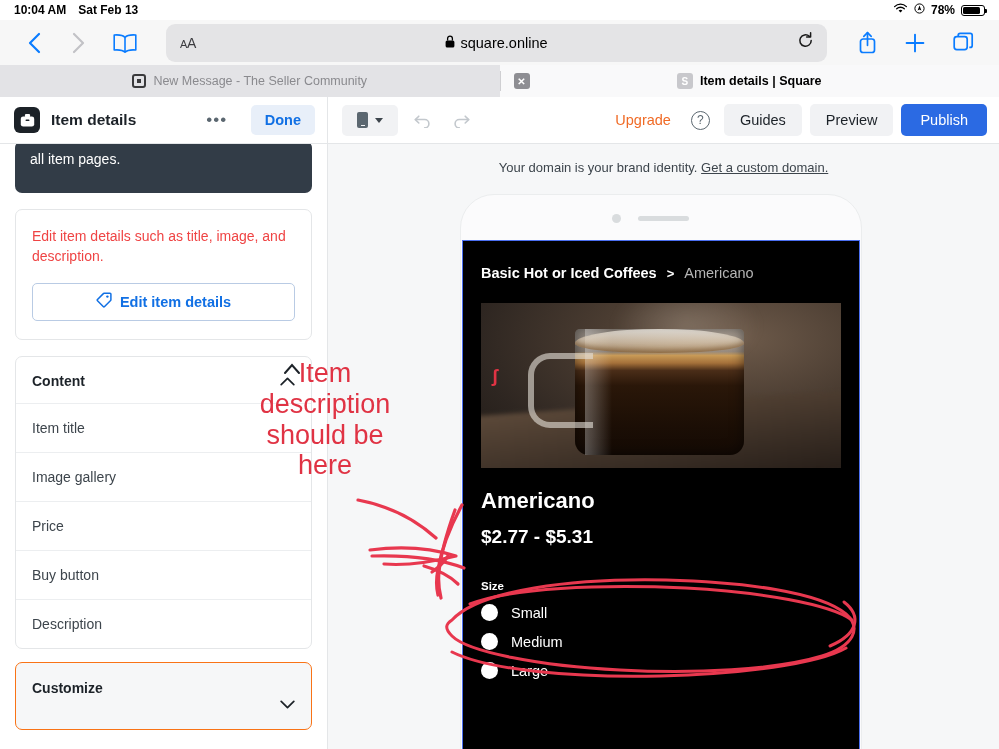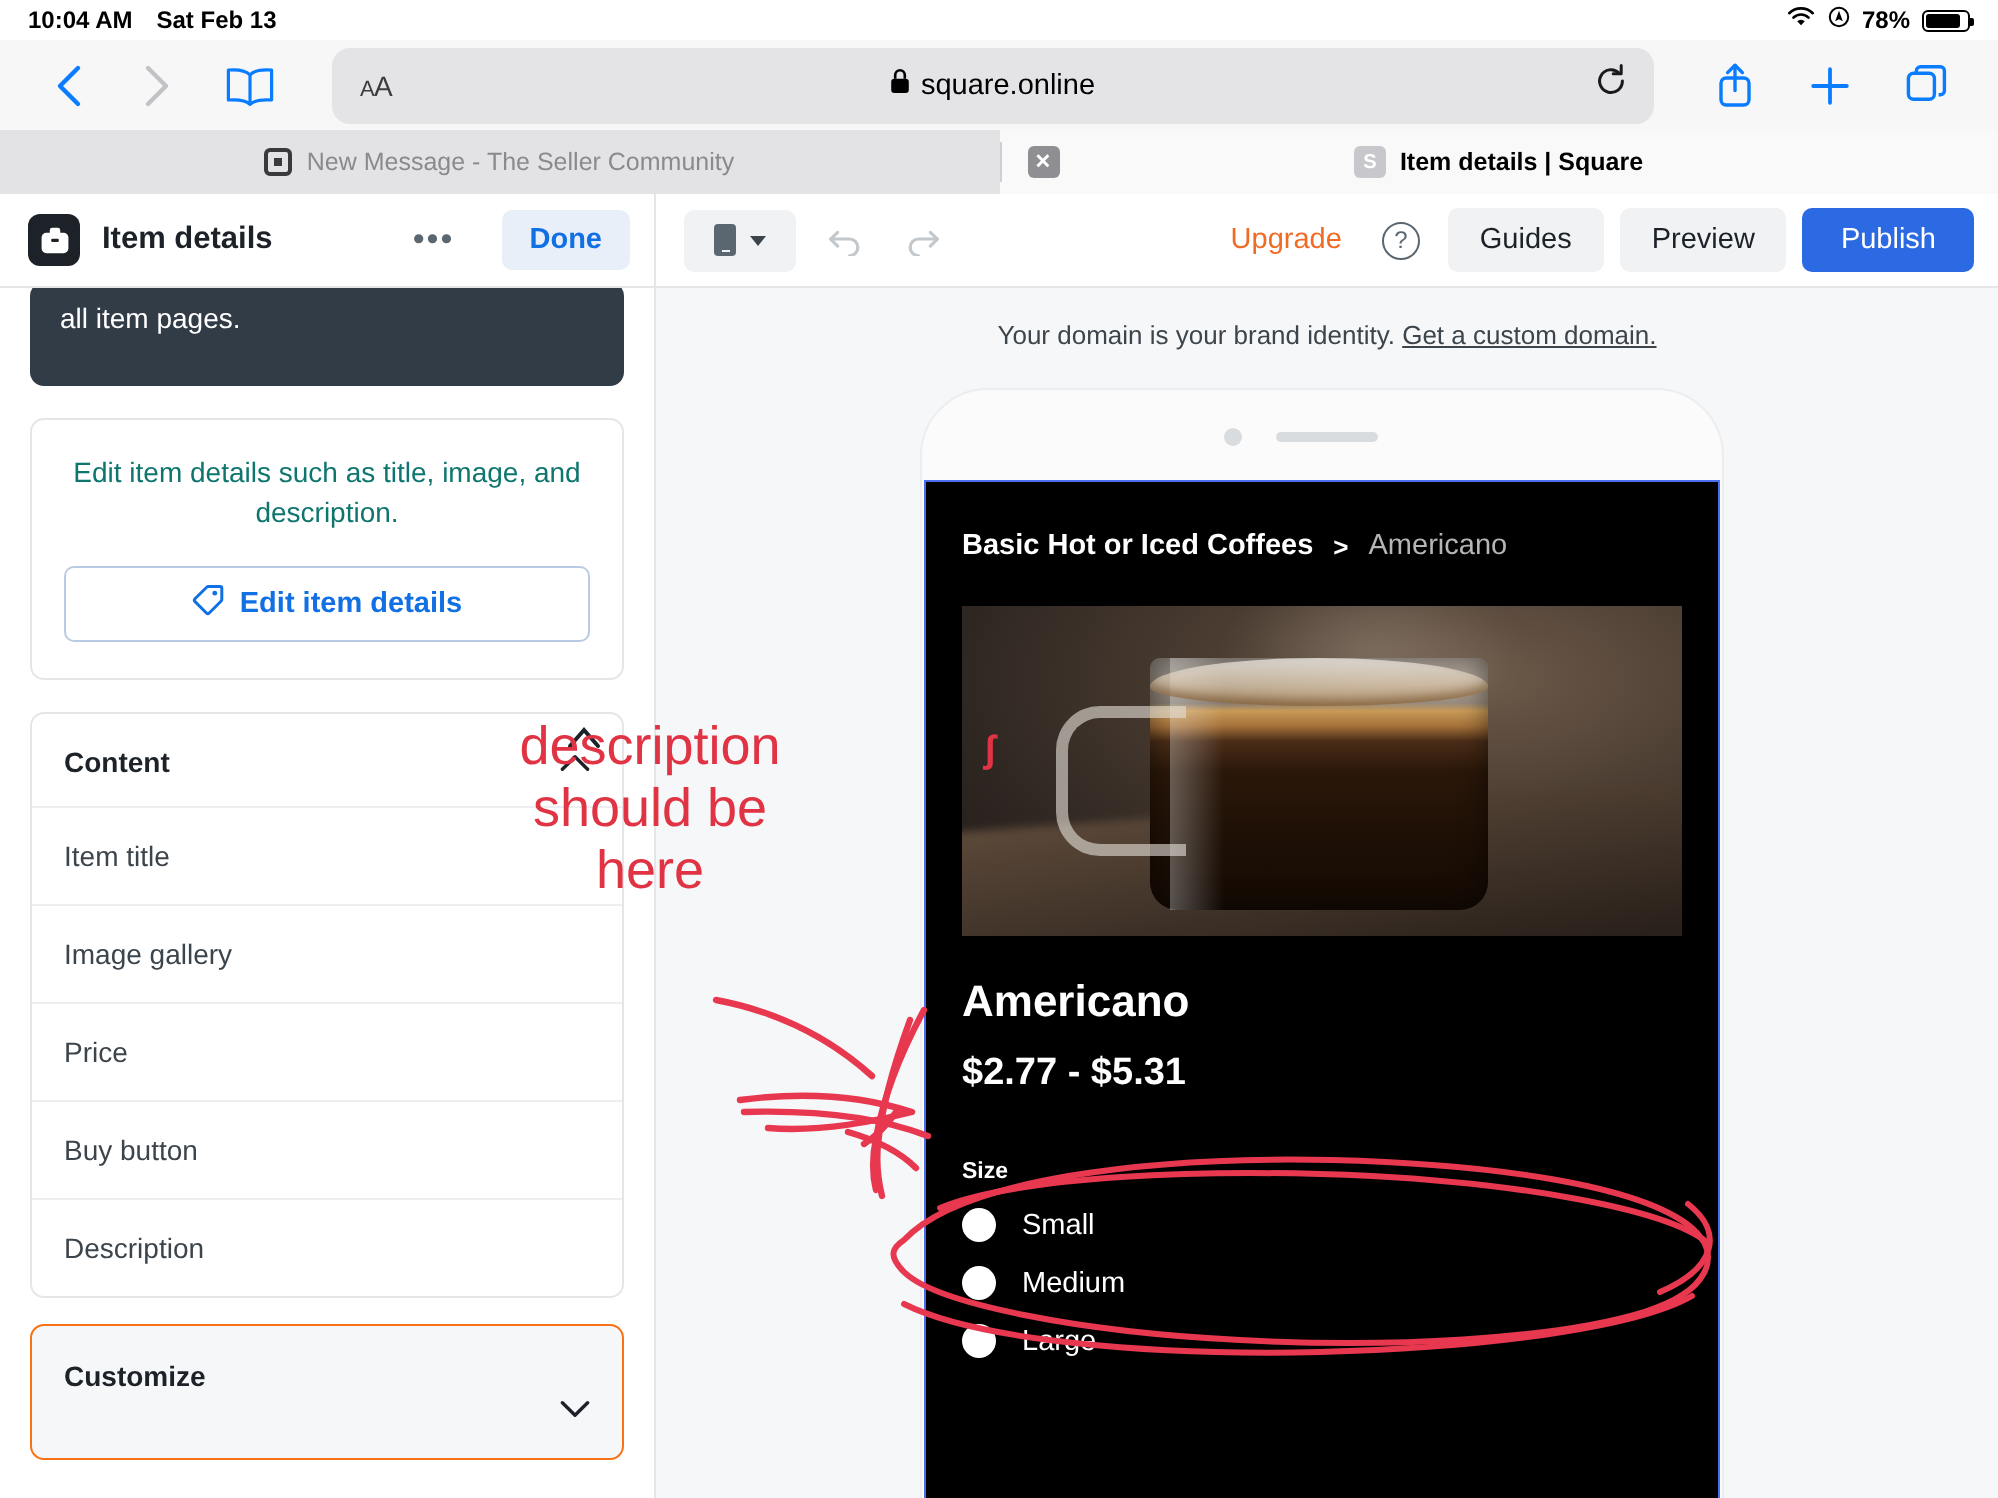--- a/index.html
+++ b/index.html
@@ -153,21 +153,21 @@
   }
   .tooltip-dark {
     background: #323c47; color: #fff; border-radius: 7px;
     margin-top: -3px; padding: 10px 15px 26px 15px; font-size: 14px;
   }
   .card {
     background: #fff; border: 1px solid #e4e6e8; border-radius: 7px;
     margin-top: 16px;
   }
   .card-pad { padding: 16px 16px 18px 16px; }
-  .card-text { font-size: 14px; color: #0f766e; line-height: 1.45; text-align: center; }
+  .card-text { font-size: 14px; color: #ef4444; line-height: 1.45; }
   .edit-btn {
     margin-top: 16px; height: 38px; border: 1px solid #b9cbe4; border-radius: 5px;
     display: flex; align-items: center; justify-content: center; gap: 8px;
     color: #1170e4; font-size: 14.5px; font-weight: bold;
   }
   .content-card { margin-top: 16px; }
   .content-head {
     padding: 16px 16px 14px 16px; display: flex; align-items: center;
     font-size: 14px; font-weight: bold; color: #1c2228;
   }
@@ -521,18 +521,19 @@
       <path d="M452 620 c28 -30 120 -42 214 -40 c78 2 154 12 180 34 c16 14 8 32 -24 42 c-46 14 -128 18 -202 14 c-80 -4 -152 -18 -168 -34 c-8 -8 -6 -12 0 -16"></path>
       <path d="M470 604 c40 -16 130 -20 216 -16 c74 4 144 16 166 32"></path>
       <path d="M844 602 c18 14 14 32 -14 44"></path>
       <path d="M452 652 c36 18 122 26 208 24 c82 -2 158 -12 186 -28"></path>
     </g>
     <g stroke="#1c2228" stroke-width="2" fill="none" stroke-linecap="round">
       <path d="M285 373 l7 -8 7 8"></path>
     </g>
   </svg>
   <div class="annot-text">
+    <div>Item</div>
     <div>description</div>
     <div>should be</div>
     <div>here</div>
   </div>
 
 </div>
 
 </body></html>

